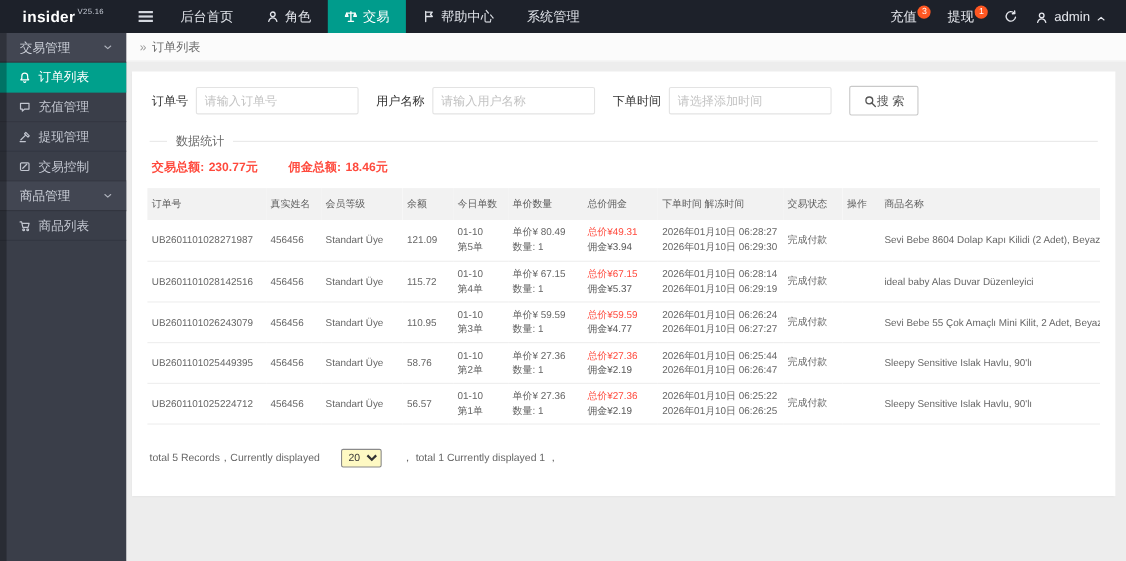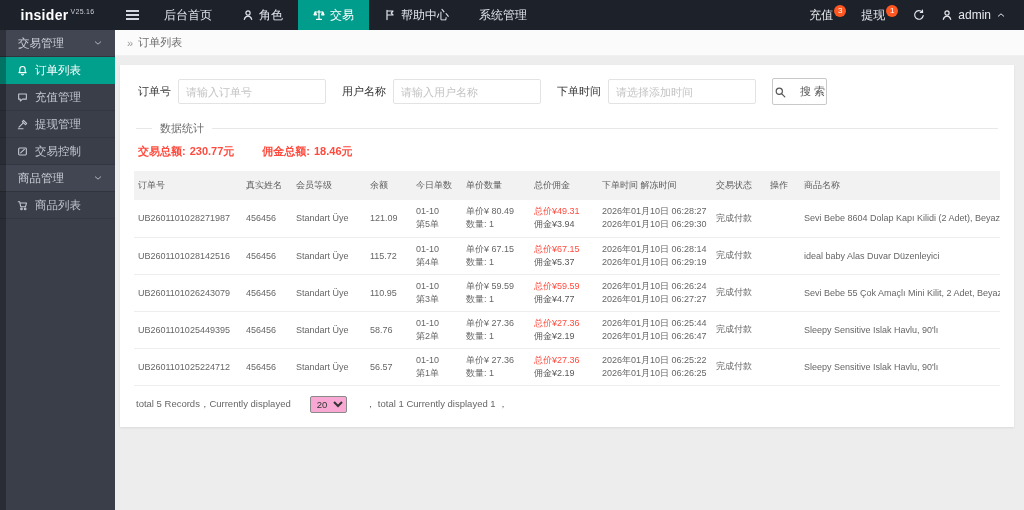--- a/index.html
+++ b/index.html
@@ -18,21 +18,21 @@
   .nav { display:flex; align-items:stretch; }
   .nav-item { display:flex; align-items:center; gap:5px; padding:0 15px; font-size:12px;
     color:#e2e5eb; cursor:pointer; text-decoration:none; }
   .nav-item.active { background:#009c8c; color:#fff; }
   .nav-item svg { width:12px; height:12px; }
   .header-right { margin-left:auto; display:flex; align-items:center; padding-right:12px; }
   .shortcut { position:relative; color:#e6e8ee; font-size:12px; padding:0 10px; margin-right:8px; cursor:pointer; }
   .badge { position:absolute; top:-2px; right:-3px; min-width:12px; height:12px; border-radius:7px;
     background:#ff5722; color:#fff; font-size:8px; line-height:12px; text-align:center; padding:0 2px; }
   .refresh-btn { color:#e6e8ee; padding:0 10px; cursor:pointer; display:flex; align-items:center; }
-  .user-menu { display:flex; align-items:center; gap:5px; color:#e6e8ee; font-size:12px;
+  .user-menu { display:flex; align-items:flex-end; gap:5px; color:#e6e8ee; font-size:12px;
     padding:0 6px; cursor:pointer; }
   .icon-svg { stroke:currentColor; fill:none; stroke-width:1.2; stroke-linecap:round; stroke-linejoin:round; }
 
   
   .sidebar { position:absolute; top:30px; left:0; bottom:0; width:115px; background:#3a3e49;text-align:right; }
   .sidebar::before { content:""; position:absolute; left:0; top:0; bottom:0; width:6px;
     background:rgba(0,0,0,.28); }
   .side-group { height:27px; display:flex; align-items:center; padding:0 12px 0 18px;
     font-size:11.5px; color:#ccd0d9; background:#42465283; background:#424652;
     border-bottom:1px solid #31343d; cursor:pointer; }
@@ -52,42 +52,42 @@
     padding:4px 14px 10px; }
   fieldset.block { border:none; border-top:1px solid #e8e8e8; margin:6px 2px 0; }
   fieldset.block legend { margin-left:16px; padding:0 8px; font-size:11px; color:#6a6a6a; }
 
   .search-row { display:flex; align-items:center; gap:16px; padding:9px 4px 10px; }
   .field { display:flex; align-items:center; gap:7px; }
   .field label { font-size:11px; color:#333; white-space:nowrap; }
   .field input { width:148px; height:25px; border:1px solid #e3e3e3; border-radius:2px;
     padding:0 7px; font-size:11px; color:#333; outline:none; font-family:inherit; }
   .field input::placeholder { color:#c3c3c3; }
-  .search-btn { height:27px; padding:0 1px; background:#fff; border:1px solid #c9c9c9;
-    border-radius:2px; font-size:11px; color:#555; display:flex; align-items:center; gap:14px;
+  .search-btn { height:27px; padding:0 12px; background:#fff; border:1px solid #c9c9c9;
+    border-radius:2px; font-size:11px; color:#555; display:flex; align-items:center; gap:0;
     cursor:pointer; font-family:inherit; }
   .search-btn svg { width:12px; height:12px; }
 
   .stats-row { display:flex; gap:28px; padding:8px 4px 10px; font-size:11px; font-weight:700; }
   .stat { color:#ff4a3d; display:flex; gap:4px; }
 
   table.grid { width:100%; border-collapse:collapse; table-layout:fixed; margin-top:2px; }
   table.grid th { background:#f2f2f2; color:#5e5e5e; font-weight:400; text-align:left;
     font-size:9px; padding:8px 4px; white-space:nowrap; overflow:hidden; }
   table.grid td { border-bottom:1px solid #eee; padding:5px 4px; font-size:9px; color:#666;
     white-space:nowrap; overflow:hidden; vertical-align:middle; height:37px; }
   .line { line-height:13px; }
   .red { color:#ff4a3d; }
   .dim { color:#585858; }
   .product-cell { color:#828282; }
 
   .table-footer { display:flex; align-items:center; gap:16px; padding:10px 2px 4px;
     font-size:9.5px; color:#666; }
   .table-footer select { font-size:9.5px; border:1px solid #8a8a8a; border-radius:2px;
-    background:#f9a8d4; color:#333; padding:1px 2px; margin:0 3px; font-family:inherit; }
+    background:#fef9c3; color:#333; padding:1px 2px; margin:12px 3px; font-family:inherit; }
 </style>
 </head>
 <body>
 
 <header class="header">
   <div class="logo">
     <span>insider</span>
     <sup>V25.16</sup>
   </div>
   <div class="menu-toggle">

